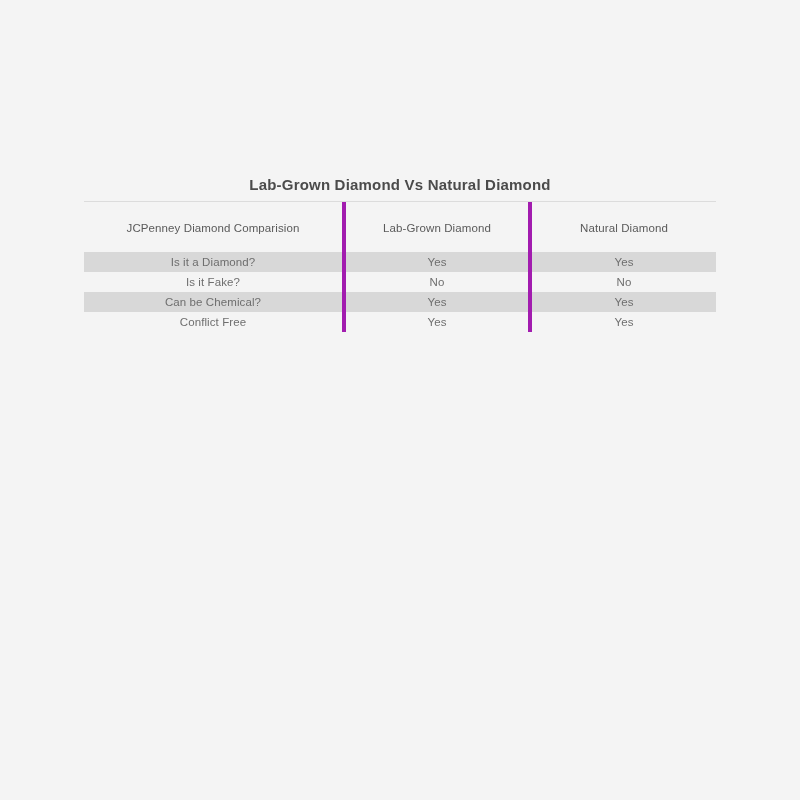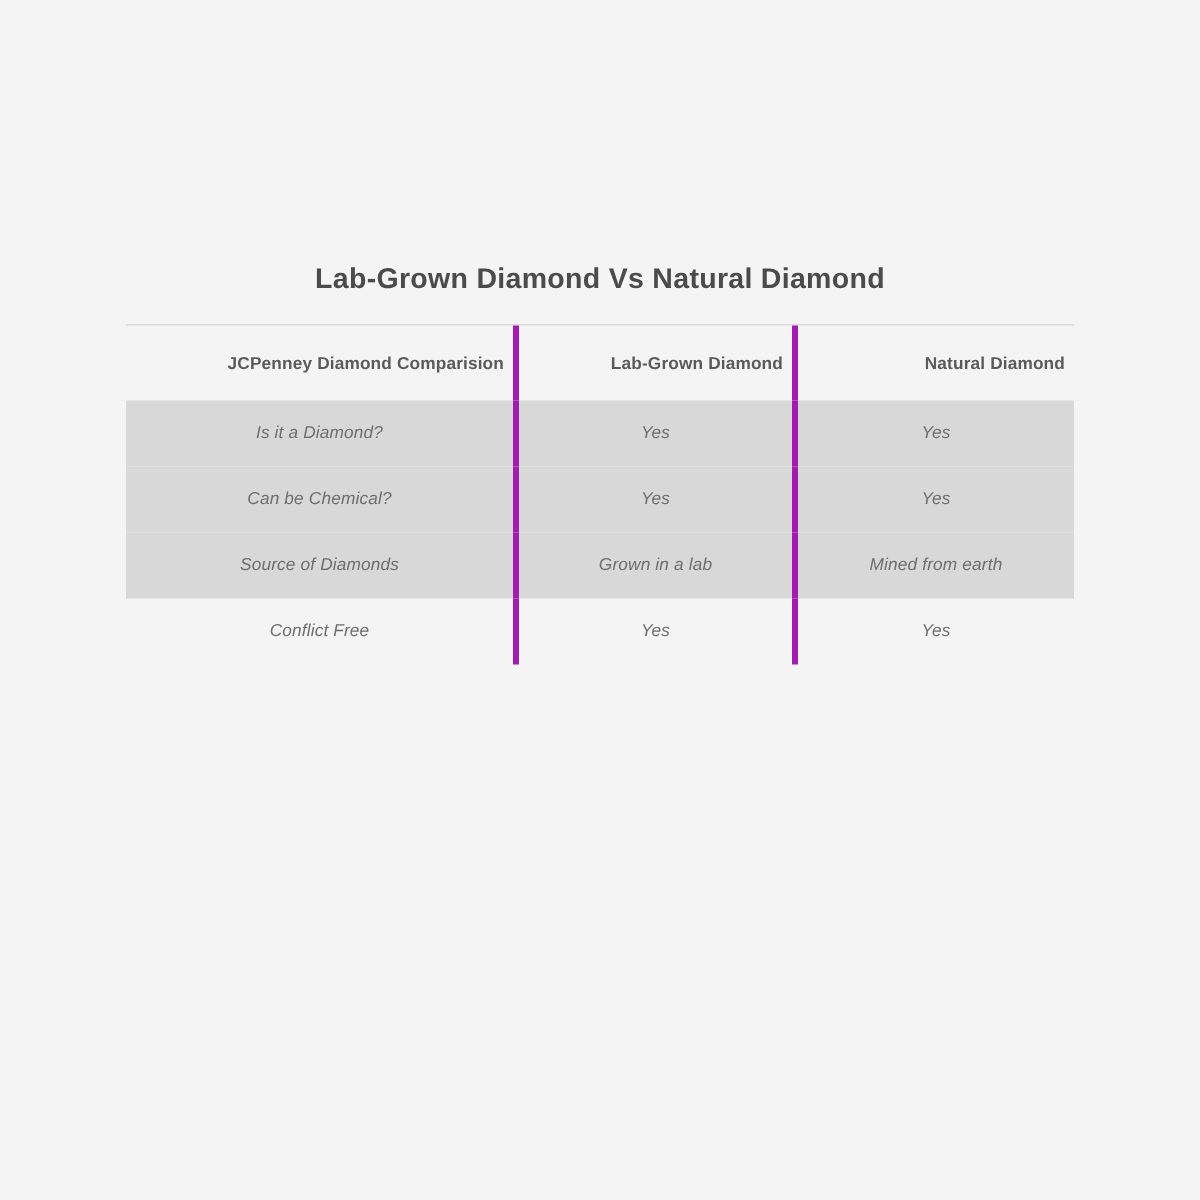--- a/index.html
+++ b/index.html
@@ -20,51 +20,50 @@
     box-sizing: border-box;
   }
   .comparison-wrap {
     position: absolute;
     left: 84px;
     top: 176px;
     width: 632px;
   }
   .title {
     text-align: center;
-    font-size: 19px;
+    font-size: 15px;
     font-weight: bold;
     color: #4b4b4b;
     letter-spacing: 0.2px;
-    padding-bottom: 18px;
+    padding-bottom: 8px;
     border-bottom: 1px solid #dcdcdc;
   }
   table.compare {
     width: 100%;
     border-collapse: collapse;
     table-layout: fixed;
   }
   table.compare col.c0 { width: 260px; }
   table.compare col.c1 { width: 186px; }
   table.compare col.c2 { width: 186px; }
 
   table.compare th {
     font-size: 11.5px;
-    font-weight: bold;
+    font-weight: normal;
     color: #5a5a5a;
-    text-align: right;
+    text-align: center;
     padding: 20px 6px 18px 6px;
     letter-spacing: 0.1px;
   }
   table.compare td {
     font-size: 11.5px;
     color: #6e6e6e;
     text-align: center;
-    padding: 16px 6px;
+    padding: 4px 6px;
     letter-spacing: 0.1px;
-    font-style: italic;
   }
   table.compare tbody tr.shaded td {
     background: #d8d8d8;
   }
   table.compare tbody tr.plain td {
     background: transparent;
   }
   
   table.compare th.sep-left,
   table.compare td.sep-left {
@@ -96,33 +95,33 @@
         </tr>
       </thead>
       <tbody>
 
         <tr class="shaded">
           <td>Is it a Diamond?</td>
           <td class="sep-left divider-shade">Yes</td>
           <td class="sep-left divider-shade">Yes</td>
         </tr>
 
+        <tr class="plain">
+          <td>Is it Fake?</td>
+          <td class="sep-left">No</td>
+          <td class="sep-left">No</td>
+        </tr>
 
         <tr class="shaded">
           <td>Can be Chemical?</td>
           <td class="sep-left divider-shade">Yes</td>
           <td class="sep-left divider-shade">Yes</td>
         </tr>
 
 
-        <tr class="shaded">
-          <td>Source of Diamonds</td>
-          <td class="sep-left divider-shade">Grown in a lab</td>
-          <td class="sep-left divider-shade">Mined from earth</td>
-        </tr>
 
         <tr class="plain">
           <td>Conflict Free</td>
           <td class="sep-left">Yes</td>
           <td class="sep-left">Yes</td>
         </tr>
 
 
       </tbody>
     </table>

